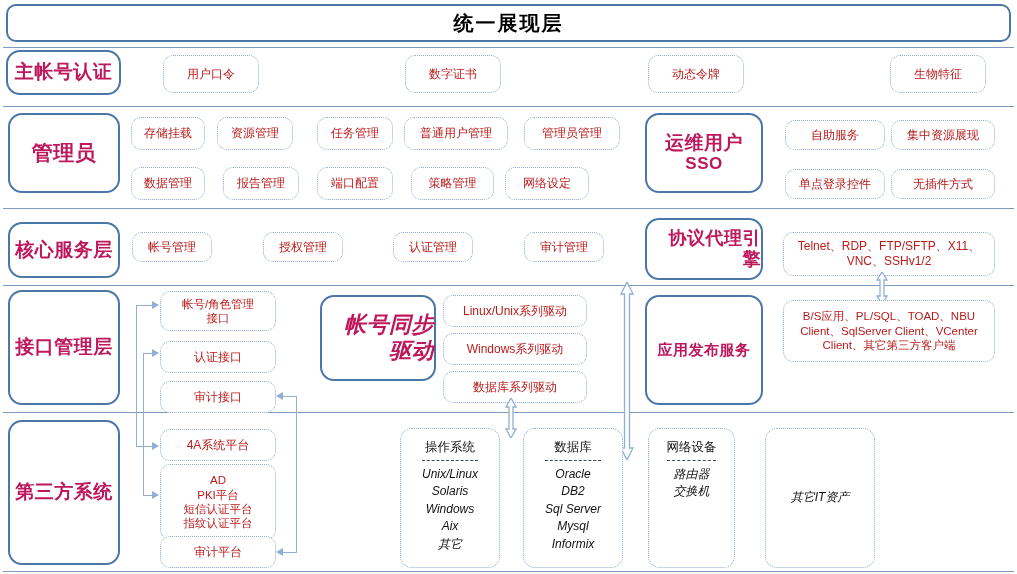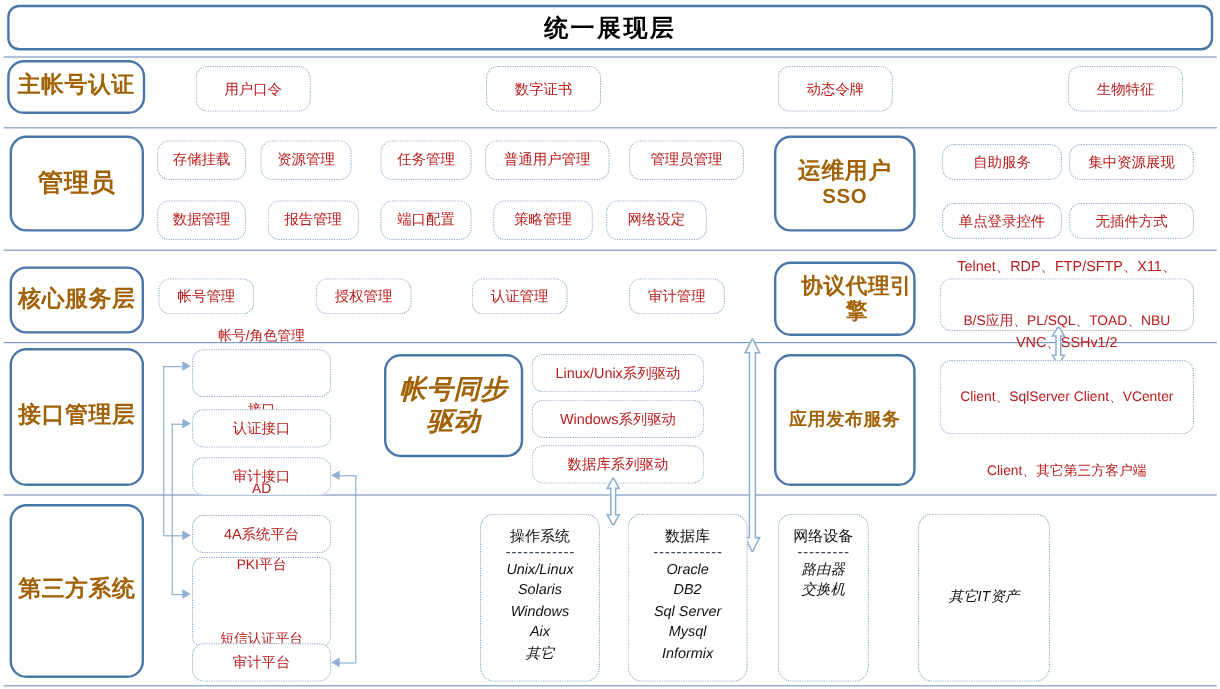--- a/index.html
+++ b/index.html
@@ -14,41 +14,41 @@
   }
   #stage { position:relative; width:1017px; height:574px; }
 
   
   .layerbox{
     position:absolute;
     border:2.5px solid #4a76a8;
     border-radius:14px;
     background:#ffffff;
     display:flex; align-items:center; justify-content:center;
-    text-align:center;
+    text-align:right;
     font-weight:bold;
-    color:#a16207;
+    color:#be185d;
     line-height:1.18;
     letter-spacing:0.5px;
   }
 
   
   .dbox{
     position:absolute;
     border:1.5px dotted #8ea9c9;
     border-radius:10px;
     background:#ffffff;
     display:flex; align-items:center; justify-content:center;
     text-align:center;
     font-size:12px;
     color:#b91c1c;
     line-height:1.25;
     padding:2px 4px;
   }
-  .dbox.multiline{ flex-direction:column;gap:48px; }
+  .dbox.multiline{ flex-direction:column; }
 
   
   #header{
     position:absolute; left:6px; top:4px; width:1005px; height:38px;
     border:2px solid #4a76a8; border-radius:10px; background:#fff;
     display:flex; align-items:center; justify-content:center;
     font-size:20px; font-weight:bold; letter-spacing:2px; color:#000;
   }
 
   
@@ -220,21 +220,21 @@
     <div class="rsep"></div>
     <div class="rlist">
       <div>Oracle</div>
       <div>DB2</div>
       <div>Sql Server</div>
       <div>Mysql</div>
       <div>Informix</div>
     </div>
   </div>
 
-  <div class="rescard" style="left:648px; top:428px; width:76px; height:140px;">
+  <div class="rescard" style="left:648px; top:428px; width:87px; height:140px;">
     <div class="rtitle">网络设备</div>
     <div class="rsep"></div>
     <div class="rlist">
       <div>路由器</div>
       <div>交换机</div>
     </div>
   </div>
 
   <div class="rescard plain" style="left:765px; top:428px; width:110px; height:140px; justify-content:center;">
     <div class="rlist">其它IT资产</div>

